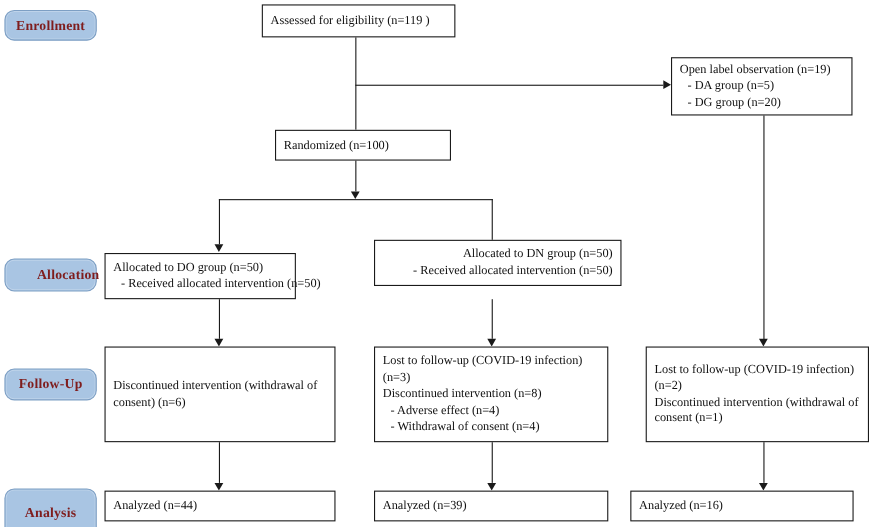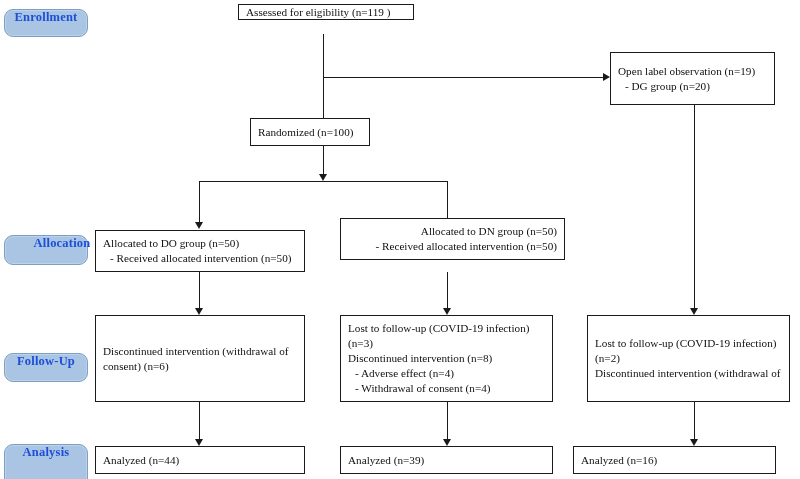--- a/index.html
+++ b/index.html
@@ -14,26 +14,26 @@
     background: #ffffff;
     font-family: "Liberation Serif", "DejaVu Serif", serif;
     overflow: hidden;
   }
 
   
   .stage-label {
     position: absolute;
     box-sizing: border-box;
     display: flex;
-    align-items: flex-start;
+    align-items: center;
     justify-content: center;
     background: #a9c5e3;
     border: 1px solid #7d9fc4;
     border-radius: 9px;
-    color: #1d4ed8;
+    color: #7f1d1d;
     font-weight: bold;
     font-size: 12.5px;
     font-family: "Liberation Serif", "DejaVu Serif", serif;
     letter-spacing: 0.2px;
     box-shadow: 0 0 0 1px rgba(255,255,255,0.25) inset;
   }
 
   
   .box {
     position: absolute;
@@ -93,59 +93,60 @@
 <div id="canvas">
 
   <div class="stage-label" style="left:4px; top:9px; width:84px; height:28px;">
     <span>Enrollment</span>
   </div>
 
   <div class="stage-label" style="left:4px; top:235px; width:84px; height:30px;padding-left:32px;">
     <span>Allocation</span>
   </div>
 
-  <div class="stage-label" style="left:4px; top:353px; width:84px; height:29px;">
+  <div class="stage-label" style="left:4px; top:335px; width:84px; height:29px;">
     <span>Follow-Up</span>
   </div>
 
   <div class="stage-label" style="left:4px; top:444px; width:84px; height:45px;">
     <span>Analysis</span>
   </div>
 
-  <div class="box center-text" style="left:238px; top:4px; width:176px; height:16px;">
+  <div class="box center-text" style="left:238px; top:4px; width:176px; height:30px;">
     <div class="line">Assessed for eligibility (n=119 )</div>
   </div>
 
   <div class="vline" style="left:323px; top:34px; height:84px;"></div>
 
   <div class="hline" style="left:323px; top:77px; width:280px;"></div>
   <div class="arrow-right" style="left:603px; top:72.5px;"></div>
 
   <div class="box" style="left:610px; top:52px; width:165px; height:53px;">
     <div class="line">Open label observation  (n=19)</div>
+    <div class="line indent">- DA group (n=5)</div>
     <div class="line indent">- DG group (n=20)</div>
   </div>
 
   <div class="vline" style="left:694px; top:105px; height:204px;"></div>
   <div class="arrow-down" style="left:689.5px; top:308px;"></div>
 
-  <div class="box center-text" style="left:250px; top:118px; width:120px; height:28px;">
+  <div class="box center-text" style="left:250px; top:118px; width:160px; height:28px;">
     <div class="line">Randomized (n=100)</div>
   </div>
 
   <div class="vline" style="left:323px; top:146px; height:28px;"></div>
   <div class="arrow-down" style="left:318.5px; top:174px;"></div>
 
   <div class="hline" style="left:199px; top:181px; width:249px;"></div>
   <div class="vline" style="left:199px; top:181px; height:41px;"></div>
   <div class="arrow-down" style="left:194.5px; top:222px;"></div>
   <div class="vline" style="left:447px; top:181px; height:41px;"></div>
   <div class="arrow-down" style="left:442.5px; top:222px;"></div>
 
-  <div class="box" style="left:95px; top:230px; width:210px; height:42px;">
+  <div class="box" style="left:95px; top:230px; width:174px; height:42px;">
     <div class="line">Allocated to DO group (n=50)</div>
     <div class="line indent">- Received allocated intervention (n=50)</div>
   </div>
 
   <div class="box" style="left:340px; top:218px; width:225px; height:42px;align-items:flex-end;">
     <div class="line">Allocated to DN group (n=50)</div>
     <div class="line indent">- Received allocated intervention (n=50)</div>
   </div>
 
   <div class="vline" style="left:199px; top:272px; height:36px;"></div>
@@ -164,20 +165,21 @@
     <div class="line">(n=3)</div>
     <div class="line">Discontinued intervention (n=8)</div>
     <div class="line indent">- Adverse effect (n=4)</div>
     <div class="line indent">- Withdrawal of consent (n=4)</div>
   </div>
 
   <div class="box" style="left:587px; top:315px; width:203px; height:87px;">
     <div class="line">Lost to follow-up (COVID-19 infection)</div>
     <div class="line">(n=2)</div>
     <div class="line">Discontinued intervention (withdrawal of</div>
+    <div class="line">consent (n=1)</div>
   </div>
 
   <div class="vline" style="left:199px; top:402px; height:37px;"></div>
   <div class="arrow-down" style="left:194.5px; top:439px;"></div>
 
   <div class="vline" style="left:447px; top:402px; height:37px;"></div>
   <div class="arrow-down" style="left:442.5px; top:439px;"></div>
 
   <div class="vline" style="left:694px; top:402px; height:37px;"></div>
   <div class="arrow-down" style="left:689.5px; top:439px;"></div>

